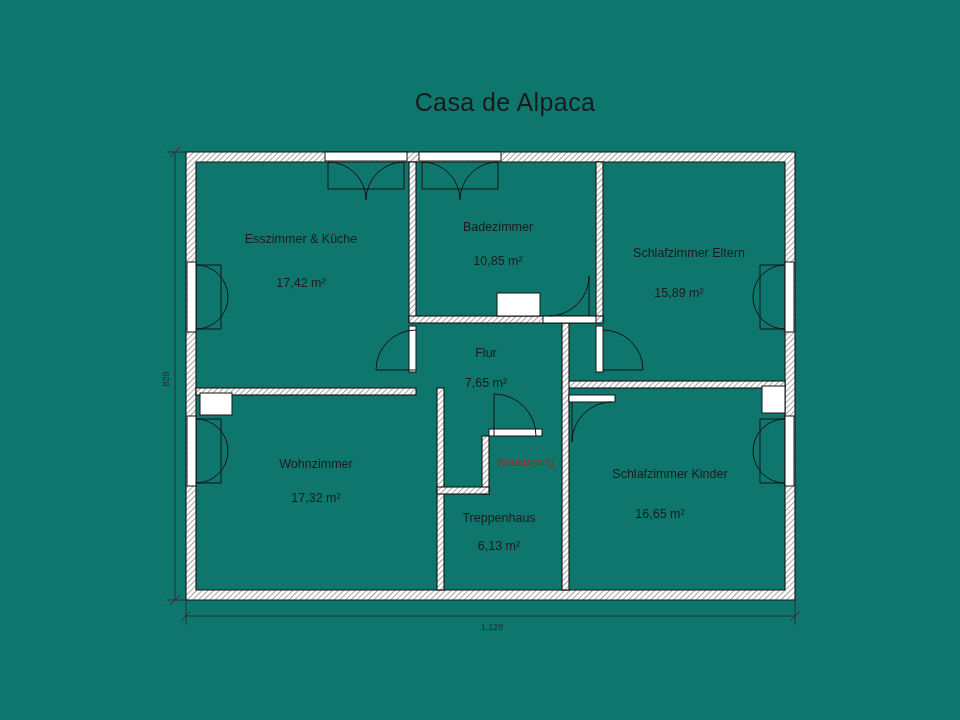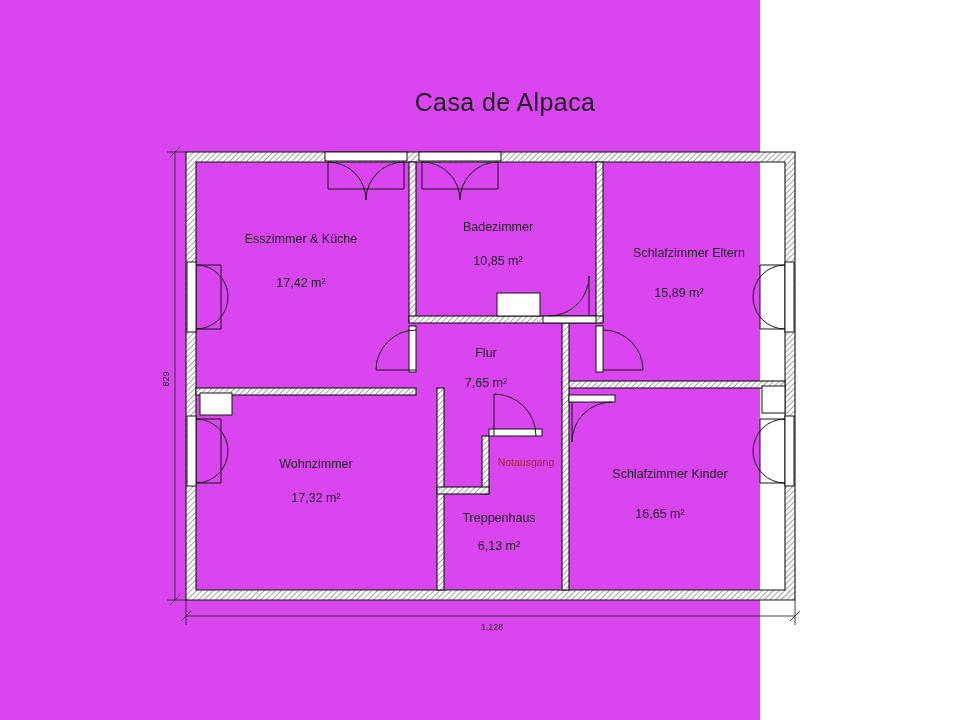--- a/index.html
+++ b/index.html
@@ -8,24 +8,24 @@
     background: #ffffff;
   }
   body {
     width: 960px;
     height: 720px;
     font-family: "Liberation Sans", sans-serif;
     overflow: hidden;
     position: relative;
   }
   #plan-root {
-    width: 760px;
+    width: 960px;
     height: 720px;
     position: relative;
-    background: #d946ef;
+    background: #0f766e;
   }
   svg.floorplan {
     display: block;
     width: 960px;
     height: 720px;
   }
   .plan-title {
     font-family: "Liberation Sans", sans-serif;
     font-size: 25px;
     fill: #1a1a1a;

